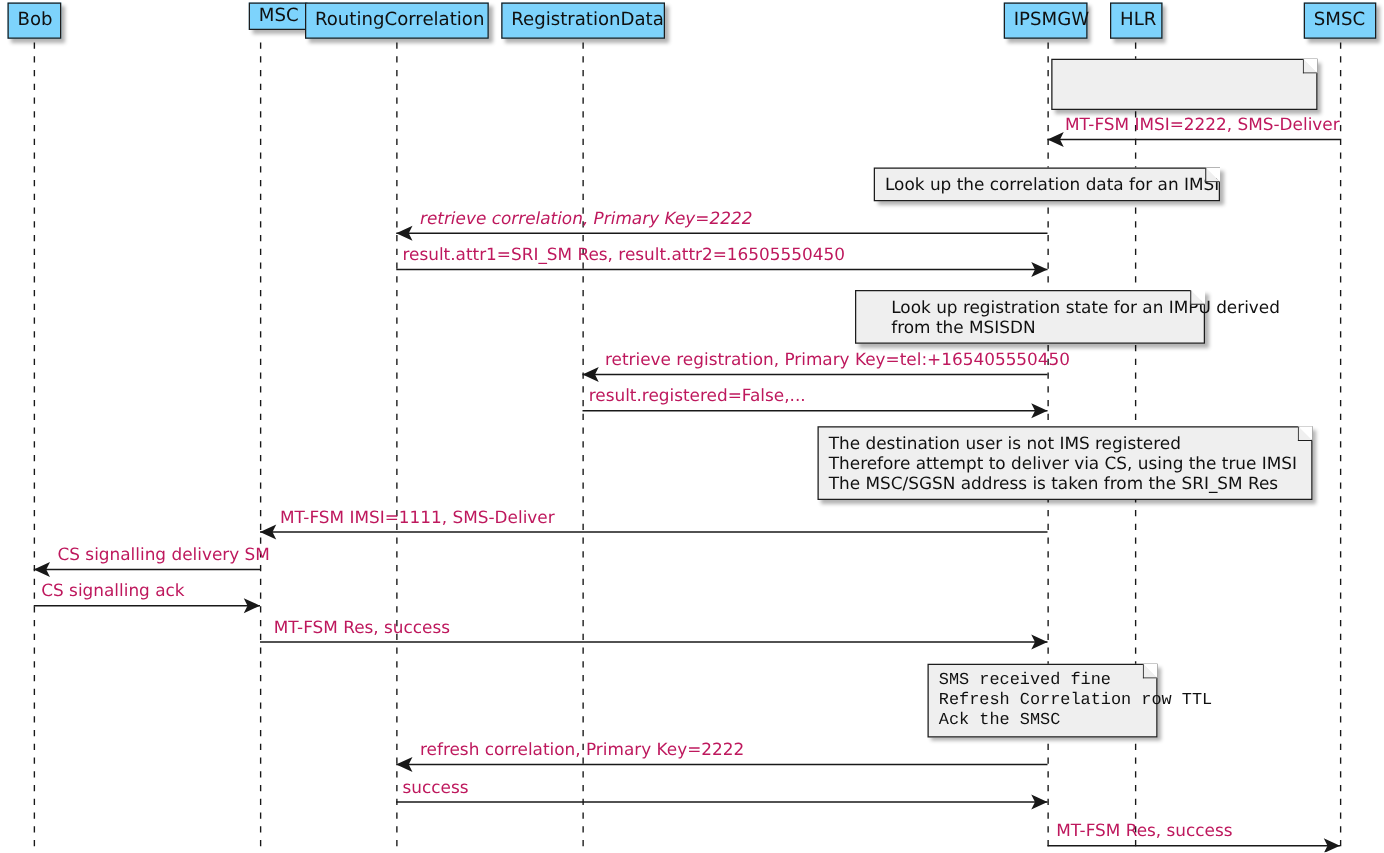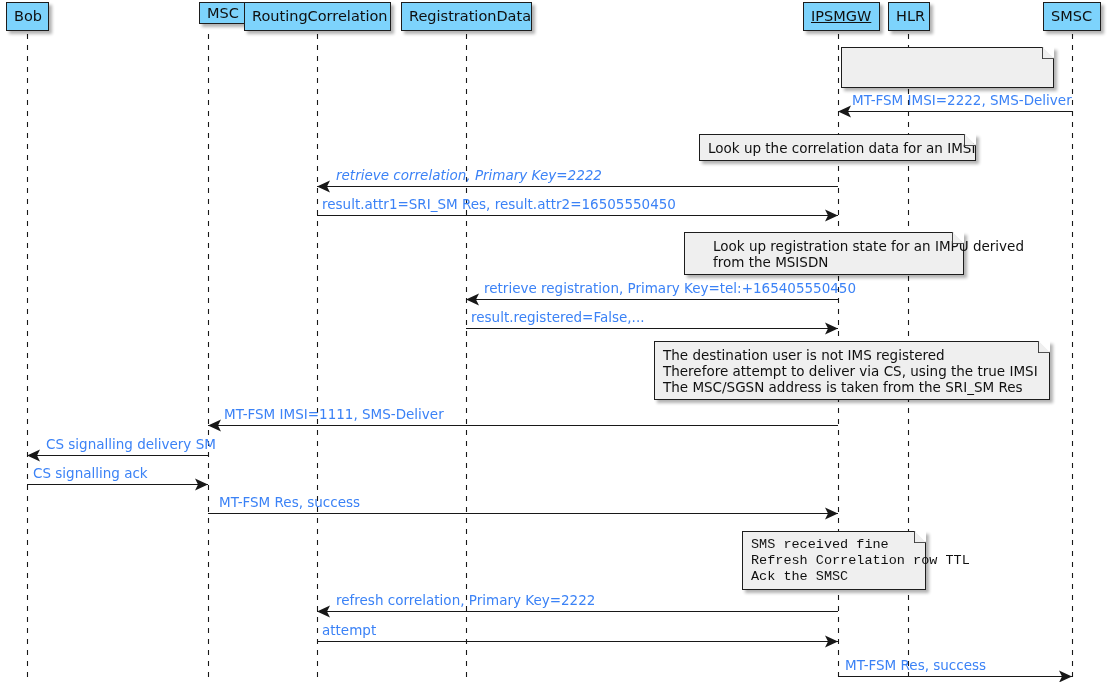--- a/index.html
+++ b/index.html
@@ -68,21 +68,21 @@
     top: -1.2px;
     right: -1.2px;
     width: 12px;
     height: 12px;
     background: #ffffff;
     clip-path: polygon(0 0, 100% 0, 100% 100%);
   }
   .msg-label {
     position: absolute;
     font-size: 13.5px;
-    color: #3b82f6;
+    color: #be185d;
     white-space: nowrap;
     line-height: 1;
   }
 </style>
 </head>
 <body>
 
 <div id="diagram">
   <svg id="svg-layer" viewBox="0 0 1107 682" xmlns="http://www.w3.org/2000/svg">
       <line x1="27.5" y1="34" x2="27.5" y2="682" stroke="#181818" stroke-width="1.1" stroke-dasharray="5,6"></line>
@@ -147,21 +147,21 @@
       </div>
       <div class="participant-box" style="left: 199px; top: 2px; width: 47px; height: 22px;">
         <span>MSC</span>
       </div>
       <div class="participant-box" style="left: 244px; top: 2px; width: 147px; height: 29px;">
         <span>RoutingCorrelation</span>
       </div>
       <div class="participant-box" style="left: 401px; top: 2px; width: 131px; height: 29px;">
         <span>RegistrationData</span>
       </div>
-      <div class="participant-box" style="left: 803px; top: 2px; width: 77px; height: 29px; text-decoration: underline;">
+      <div class="participant-box" style="left: 803px; top: 2px; width: 67px; height: 29px;">
         <span>IPSMGW</span>
       </div>
       <div class="participant-box" style="left: 888px; top: 2px; width: 42px; height: 29px;">
         <span>HLR</span>
       </div>
       <div class="participant-box" style="left: 1043px; top: 2px; width: 58px; height: 29px;">
         <span>SMSC</span>
       </div>
     </div>
   <div id="notes-layer">
@@ -180,16 +180,16 @@
       <div class="msg-label" style="left: 852px; top: 94px;">MT-FSM IMSI=2222, SMS-Deliver</div>
       <div class="msg-label" style="left: 336px; top: 169px; font-style: italic;">retrieve correlation, Primary Key=2222</div>
       <div class="msg-label" style="left: 322px; top: 198px;">result.attr1=SRI_SM Res, result.attr2=16505550450</div>
       <div class="msg-label" style="left: 484px; top: 282px;">retrieve registration, Primary Key=tel:+165405550450</div>
       <div class="msg-label" style="left: 471px; top: 311px;">result.registered=False,...</div>
       <div class="msg-label" style="left: 224px; top: 408px;">MT-FSM IMSI=1111, SMS-Deliver</div>
       <div class="msg-label" style="left: 46px; top: 438px;">CS signalling delivery SM</div>
       <div class="msg-label" style="left: 33px; top: 467px;">CS signalling ack</div>
       <div class="msg-label" style="left: 219px; top: 496px;">MT-FSM Res, success</div>
       <div class="msg-label" style="left: 336px; top: 594px;">refresh correlation, Primary Key=2222</div>
-      <div class="msg-label" style="left: 322px; top: 624px;">attempt</div>
+      <div class="msg-label" style="left: 322px; top: 624px;">success</div>
       <div class="msg-label" style="left: 845px; top: 659px;">MT-FSM Res, success</div>
     </div>
 </div>
 
 </body></html>

